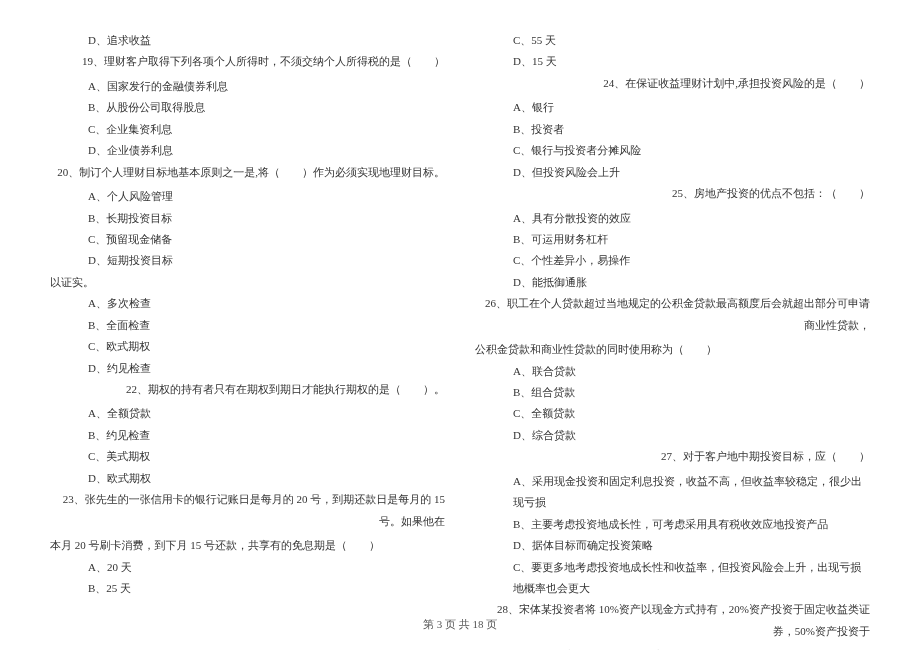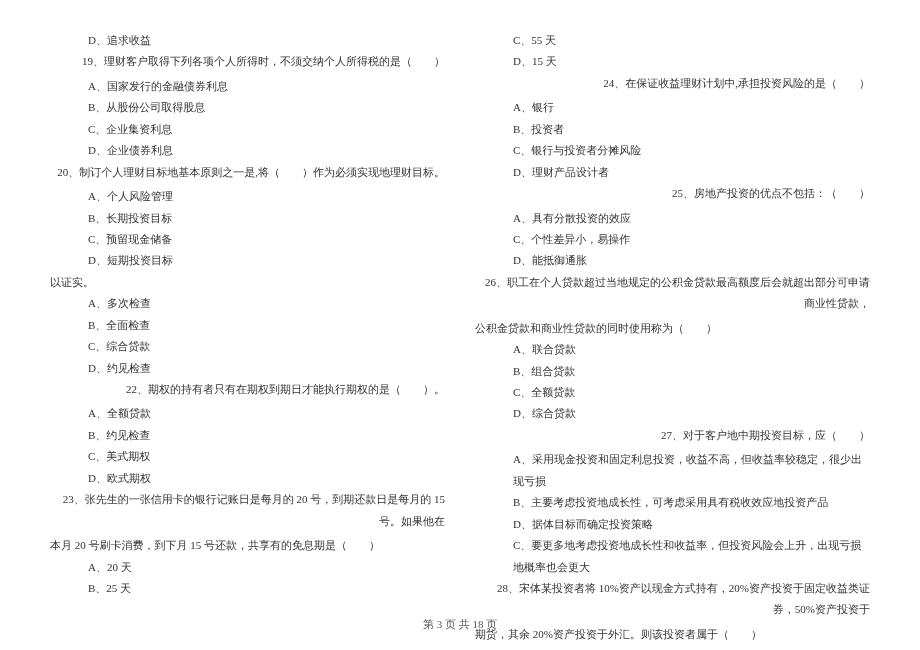--- a/index.html
+++ b/index.html
@@ -59,43 +59,44 @@
     <div class="option">C、企业集资利息</div>
     <div class="option">D、企业债券利息</div>
     <div class="question q-text">20、制订个人理财目标地基本原则之一是,将（　　）作为必须实现地理财目标。</div>
     <div class="option">A、个人风险管理</div>
     <div class="option">B、长期投资目标</div>
     <div class="option">C、预留现金储备</div>
     <div class="option">D、短期投资目标</div>
     <div class="continuation">以证实。</div>
     <div class="option">A、多次检查</div>
     <div class="option">B、全面检查</div>
-    <div class="option">C、综合贷款</div>
+    <div class="option">C、欧式期权</div>
     <div class="option">D、约见检查</div>
     <div class="question q-text">22、期权的持有者只有在期权到期日才能执行期权的是（　　）。</div>
     <div class="option">A、全额贷款</div>
     <div class="option">B、约见检查</div>
     <div class="option">C、美式期权</div>
     <div class="option">D、欧式期权</div>
     <div class="question q-text">23、张先生的一张信用卡的银行记账日是每月的 20 号，到期还款日是每月的 15 号。如果他在</div>
     <div class="continuation">本月 20 号刷卡消费，到下月 15 号还款，共享有的免息期是（　　）</div>
     <div class="option">A、20 天</div>
     <div class="option">B、25 天</div>
   </div>
 
   <div class="column">
     <div class="option">C、55 天</div>
     <div class="option">D、15 天</div>
     <div class="question q-text">24、在保证收益理财计划中,承担投资风险的是（　　）</div>
     <div class="option">A、银行</div>
     <div class="option">B、投资者</div>
     <div class="option">C、银行与投资者分摊风险</div>
-    <div class="option">D、理财产品设计者</div>
+    <div class="option">D、但投资风险会上升</div>
     <div class="question q-text">25、房地产投资的优点不包括：（　　）</div>
     <div class="option">A、具有分散投资的效应</div>
+    <div class="option">B、可运用财务杠杆</div>
     <div class="option">C、个性差异小，易操作</div>
     <div class="option">D、能抵御通胀</div>
     <div class="question q-text">26、职工在个人贷款超过当地规定的公积金贷款最高额度后会就超出部分可申请商业性贷款，</div>
     <div class="continuation">公积金贷款和商业性贷款的同时使用称为（　　）</div>
     <div class="option">A、联合贷款</div>
     <div class="option">B、组合贷款</div>
     <div class="option">C、全额贷款</div>
     <div class="option">D、综合贷款</div>
     <div class="question q-text">27、对于客户地中期投资目标，应（　　）</div>
     <div class="option">A、采用现金投资和固定利息投资，收益不高，但收益率较稳定，很少出现亏损</div>

